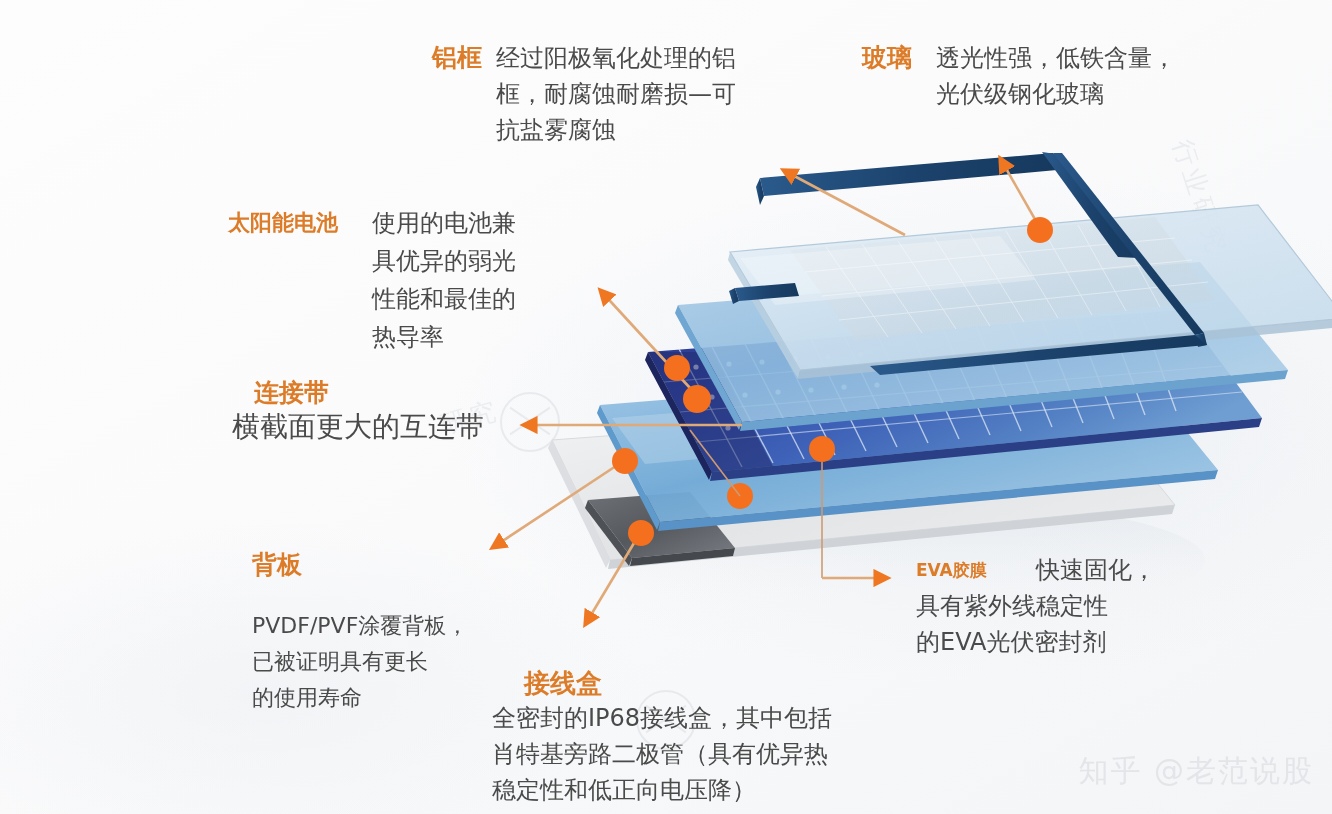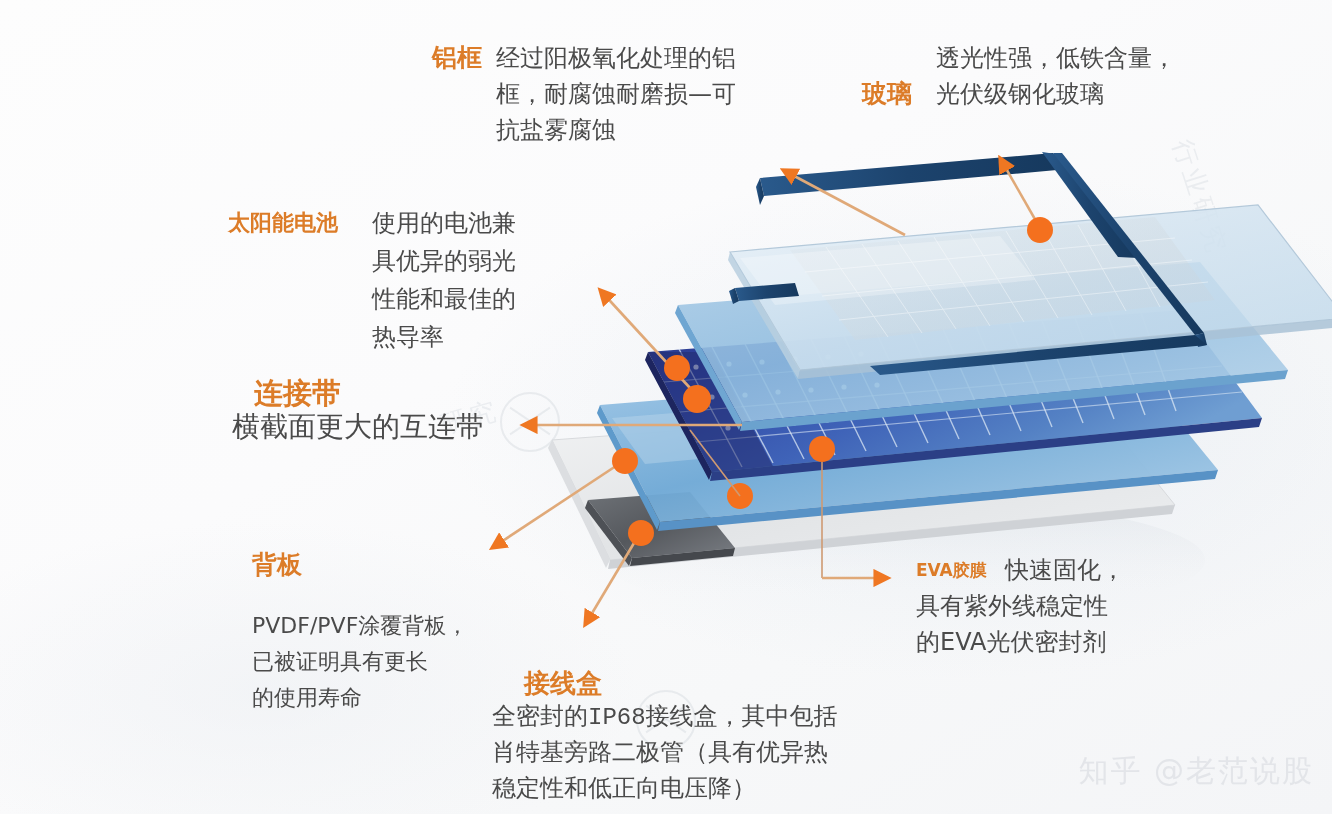--- a/index.html
+++ b/index.html
@@ -320,54 +320,54 @@
   </svg>
 
   <div class="callout inline" style="left:432px; top:40px;">
     <div class="title" style="font-size:25px; line-height:36px;">铝框</div>
     <div class="body" style="font-size:24px; line-height:36px;">经过阳极氧化处理的铝
 框，耐腐蚀耐磨损—可
 抗盐雾腐蚀</div>
   </div>
 
   <div class="callout inline" style="left:862px; top:40px;">
-    <div class="title" style="font-size:25px; line-height:36px;margin-top:36px;">玻璃</div>
+    <div class="title" style="font-size:25px; line-height:36px;">玻璃</div>
     <div class="body" style="font-size:24px; line-height:36px; margin-left:10px;">透光性强，低铁含量，
 光伏级钢化玻璃</div>
   </div>
 
   <div class="callout inline" style="left:228px; top:204px;">
     <div class="title" style="font-size:22px; line-height:38px;">太阳能电池</div>
     <div class="body" style="font-size:24px; line-height:38px; margin-left:20px;">使用的电池兼
 具优异的弱光
 性能和最佳的
 热导率</div>
   </div>
 
   <div class="callout" style="left:232px; top:376px;">
-    <div class="title" style="font-size:29px; line-height:34px; margin-left:22px;">连接带</div>
+    <div class="title" style="font-size:25px; line-height:34px; margin-left:22px;">连接带</div>
     <div class="body" style="font-size:28px; line-height:34px;">横截面更大的互连带</div>
   </div>
 
   <div class="callout" style="left:252px; top:548px;">
     <div class="title" style="font-size:25px; line-height:34px;">背板</div>
     <div class="body" style="font-size:22px; line-height:36px; margin-top:26px;">PVDF/PVF涂覆背板，
 已被证明具有更长
 的使用寿命</div>
   </div>
 
   <div class="callout" style="left:492px; top:666px;">
     <div class="title" style="font-size:26px; line-height:34px; margin-left:32px;">接线盒</div>
-    <div class="body" style="font-size:24px; line-height:36px;font-family:Liberation Mono, monospace;">全密封的IP68接线盒，其中包括
+    <div class="body" style="font-size:24px; line-height:36px;">全密封的IP68接线盒，其中包括
 肖特基旁路二极管（具有优异热
 稳定性和低正向电压降）</div>
   </div>
 
   <div class="callout" style="left:916px; top:552px;">
     <div style="display:flex; align-items:flex-start; gap:16px;">
       <div class="title" style="font-size:17px; line-height:36px;">EVA胶膜</div>
     </div>
-    <div class="body" style="font-size:24px; line-height:36px; margin-top:-36px; margin-left:0;"><div style="margin-left: 89px;">快速固化，</div><div>具有紫外线稳定性</div><div>的EVA光伏密封剂</div></div>
+    <div class="body" style="font-size:24px; line-height:36px; margin-top:-36px; margin-left:0;"><div style="margin-left: 120px;">快速固化，</div><div>具有紫外线稳定性</div><div>的EVA光伏密封剂</div></div>
   </div>
 
   <div class="brand">知乎 @老范说股</div>
 
 </div>
 
 </body></html>

